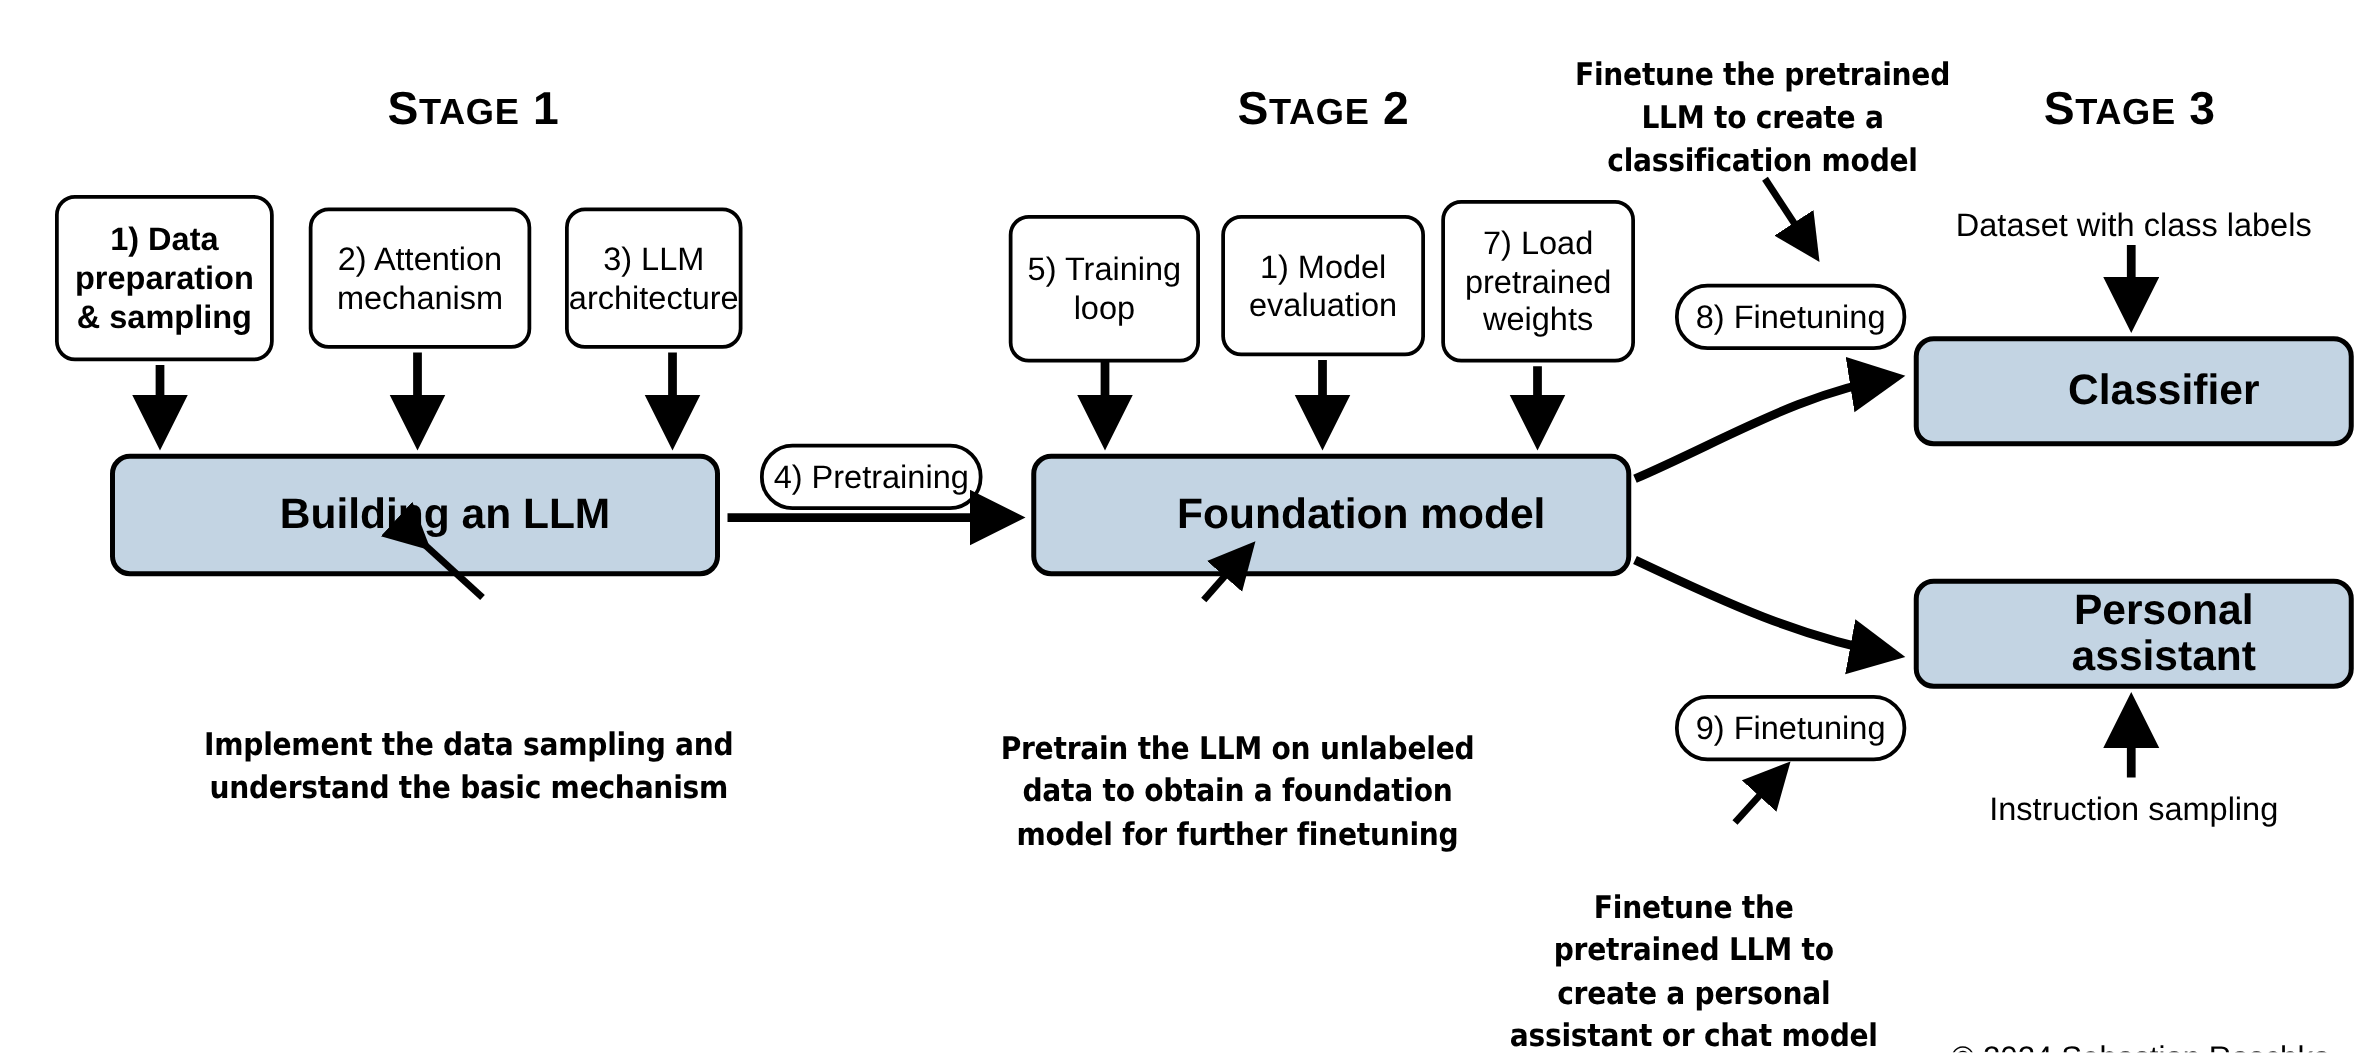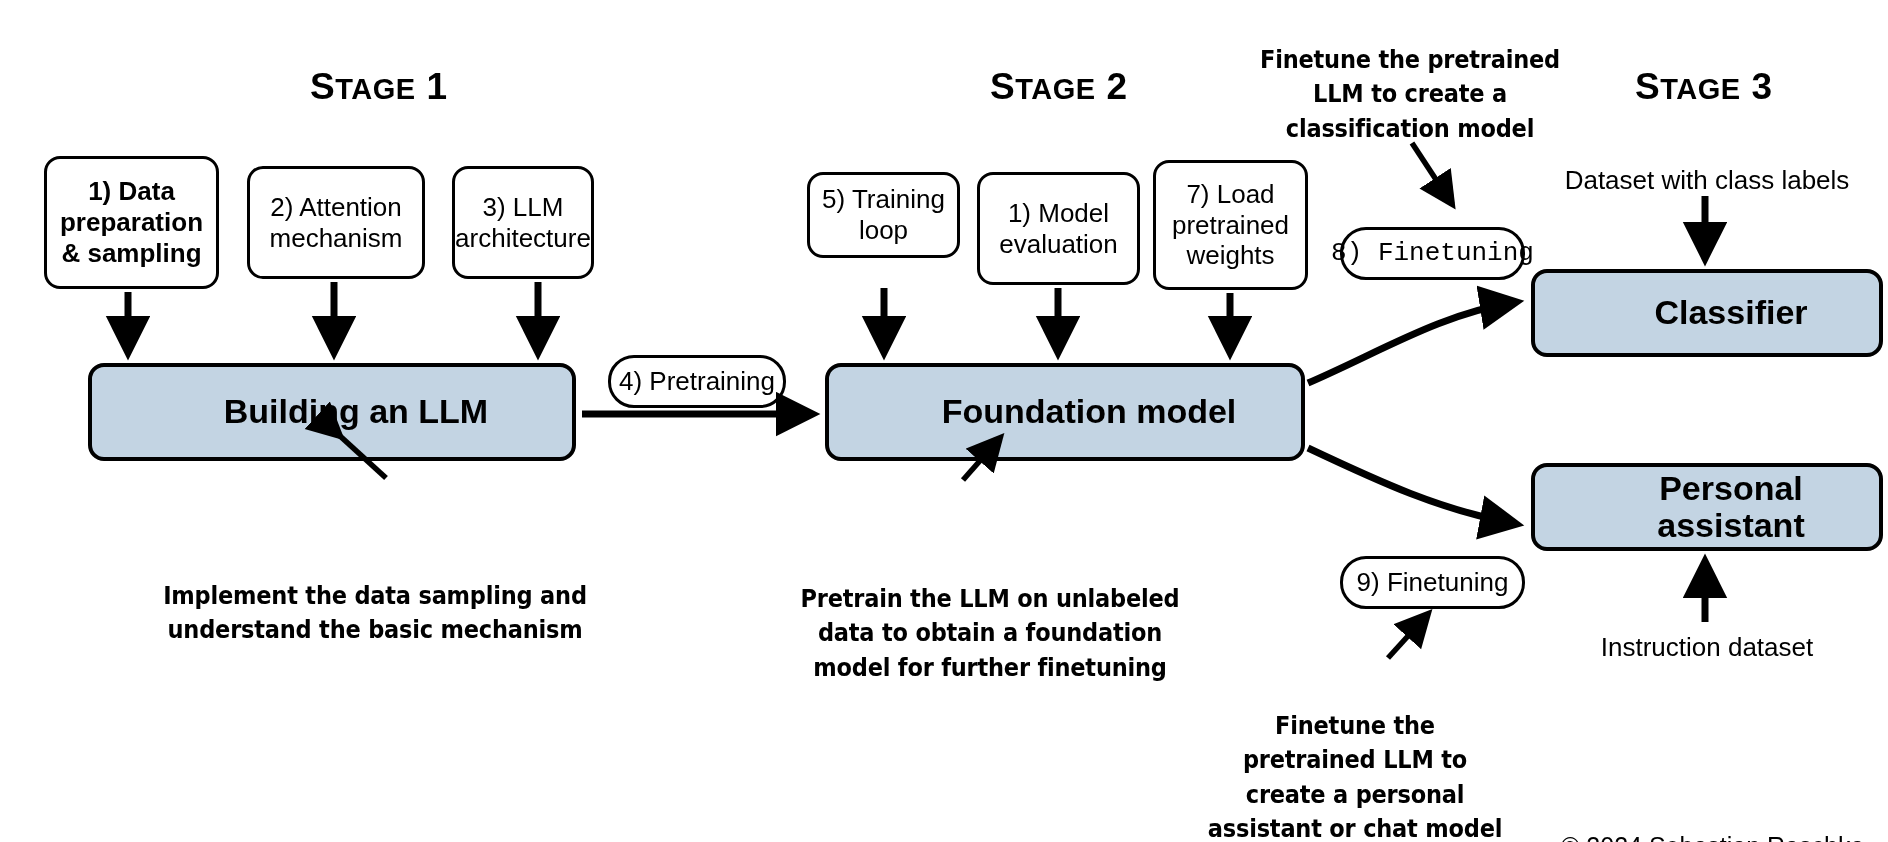--- a/index.html
+++ b/index.html
@@ -134,41 +134,41 @@
   <div class="abs step-box" style="left:247px; top:166px; width:178px; height:113px;">
     <span style="white-space:pre-line;">2) Attention
 mechanism</span>
   </div>
 
   <div class="abs step-box" style="left:452px; top:166px; width:142px; height:113px;">
     <span style="white-space:pre-line;">3) LLM
 architecture</span>
   </div>
 
-  <div class="abs step-box" style="left:807px; top:172px; width:153px; height:86px;">
+  <div class="abs step-box" style="left:807px; top:172px; width:153px; height:118px;">
     <span style="white-space:pre-line;">5) Training
 loop</span>
   </div>
 
   <div class="abs step-box" style="left:977px; top:172px; width:163px; height:113px;">
     <span style="white-space:pre-line;">1) Model
 evaluation</span>
   </div>
 
   <div class="abs step-box" style="left:1153px; top:160px; width:155px; height:130px;">
     <span style="white-space:pre-line;">7) Load
 pretrained
 weights</span>
   </div>
 
   <div class="abs pill-box" style="left:608px; top:355px; width:178px; height:53px;">
     <span>4) Pretraining</span>
   </div>
 
-  <div class="abs pill-box" style="left:1340px; top:227px; width:185px; height:53px;font-family:Liberation Mono, monospace;">
+  <div class="abs pill-box" style="left:1340px; top:227px; width:185px; height:53px;">
     <span>8) Finetuning</span>
   </div>
 
   <div class="abs pill-box" style="left:1340px; top:556px; width:185px; height:53px;">
     <span>9) Finetuning</span>
   </div>
 
   <div class="abs blue-box" style="left:88px; top:363px; width:488px; height:98px; background:#c3d4e3; font-size:34px;">
     <span>Building an LLM</span>
   </div>
@@ -183,21 +183,21 @@
 
   <div class="abs blue-box" style="left:1531px; top:463px; width:352px; height:88px; background:#c3d4e3; font-size:34px;">
     <span>Personal assistant</span>
   </div>
 
   <div class="abs plain-note" style="left:1531px; top:165px; width:352px;">
     <span>Dataset with class labels</span>
   </div>
 
   <div class="abs plain-note" style="left:1531px; top:632px; width:352px;">
-    <span>Instruction dataset</span>
+    <span>Instruction sampling</span>
   </div>
 
   <div class="abs caption" style="left:145px; top:544px; width:460px;">
     <span>Implement the data sampling and
 understand the basic mechanism</span>
   </div>
 
   <div class="abs caption" style="left:780px; top:547px; width:420px;">
     <span>Pretrain the LLM on unlabeled
 data to obtain a foundation

